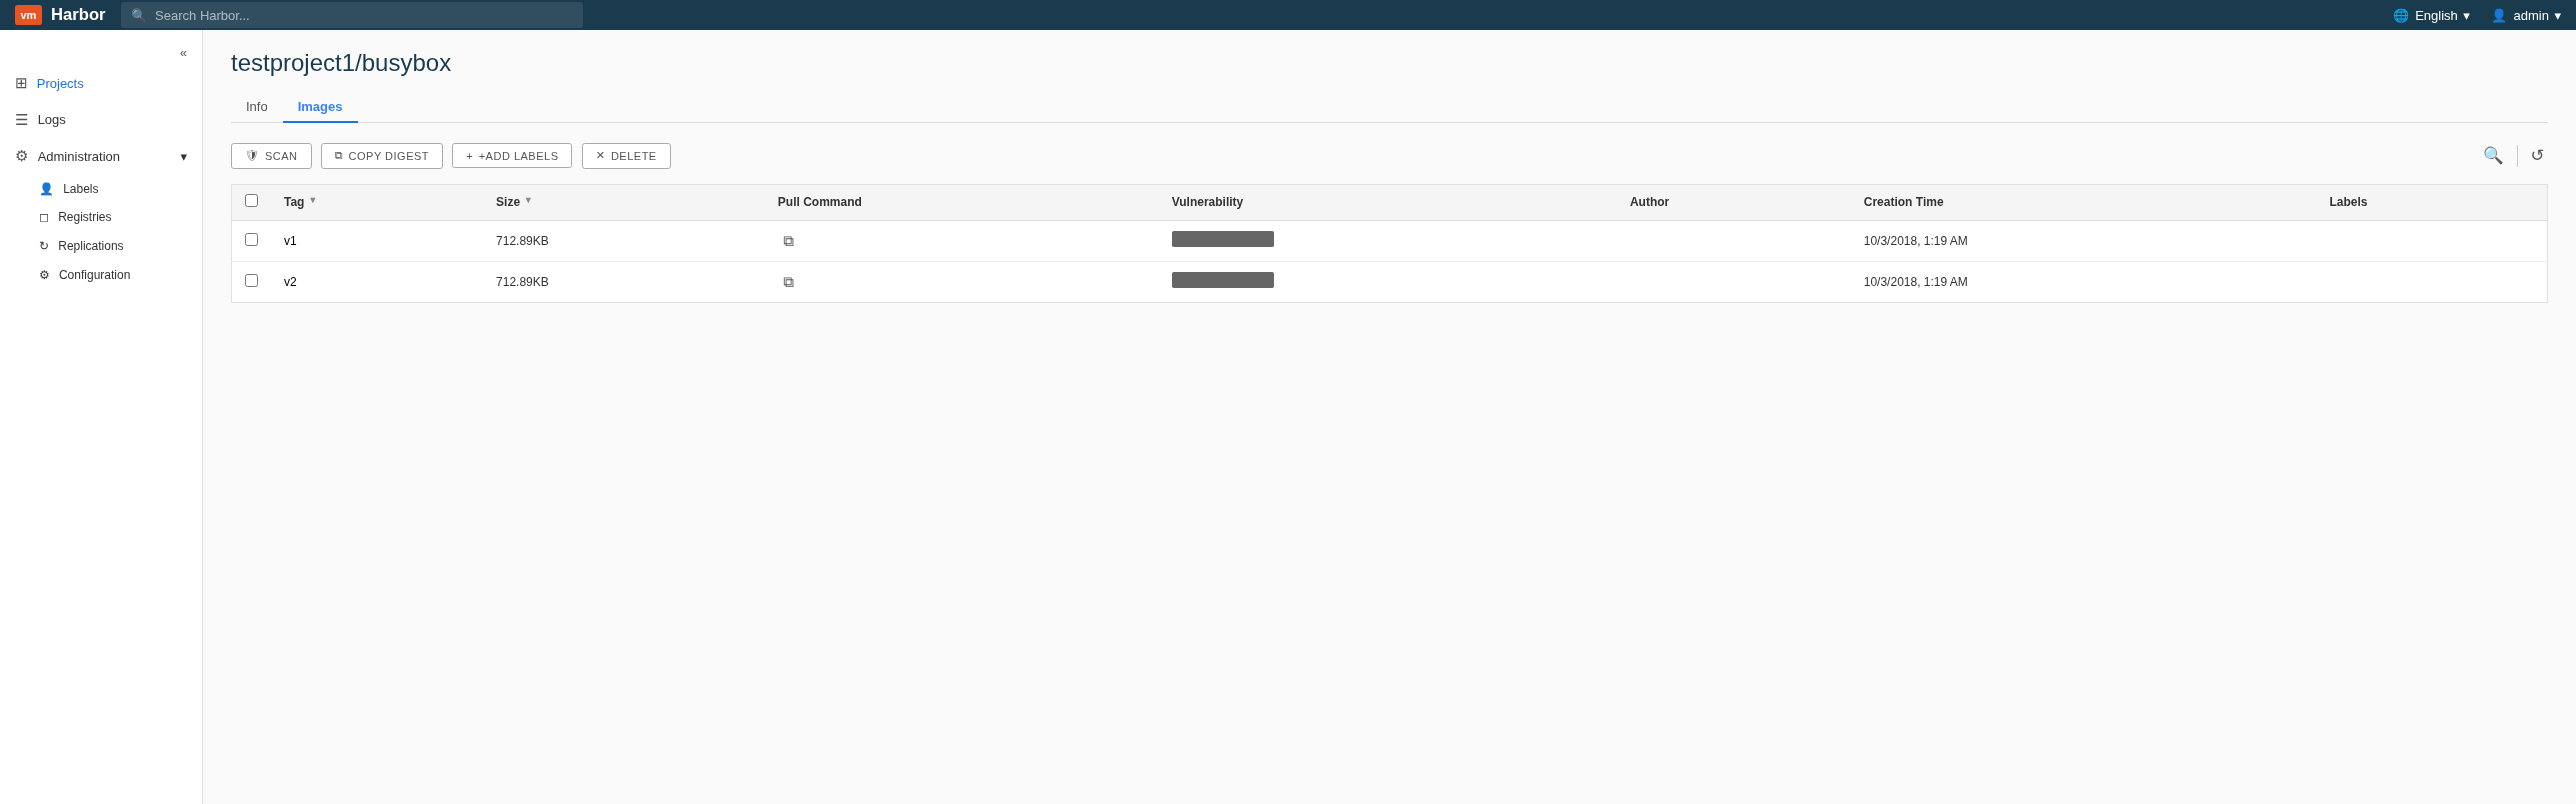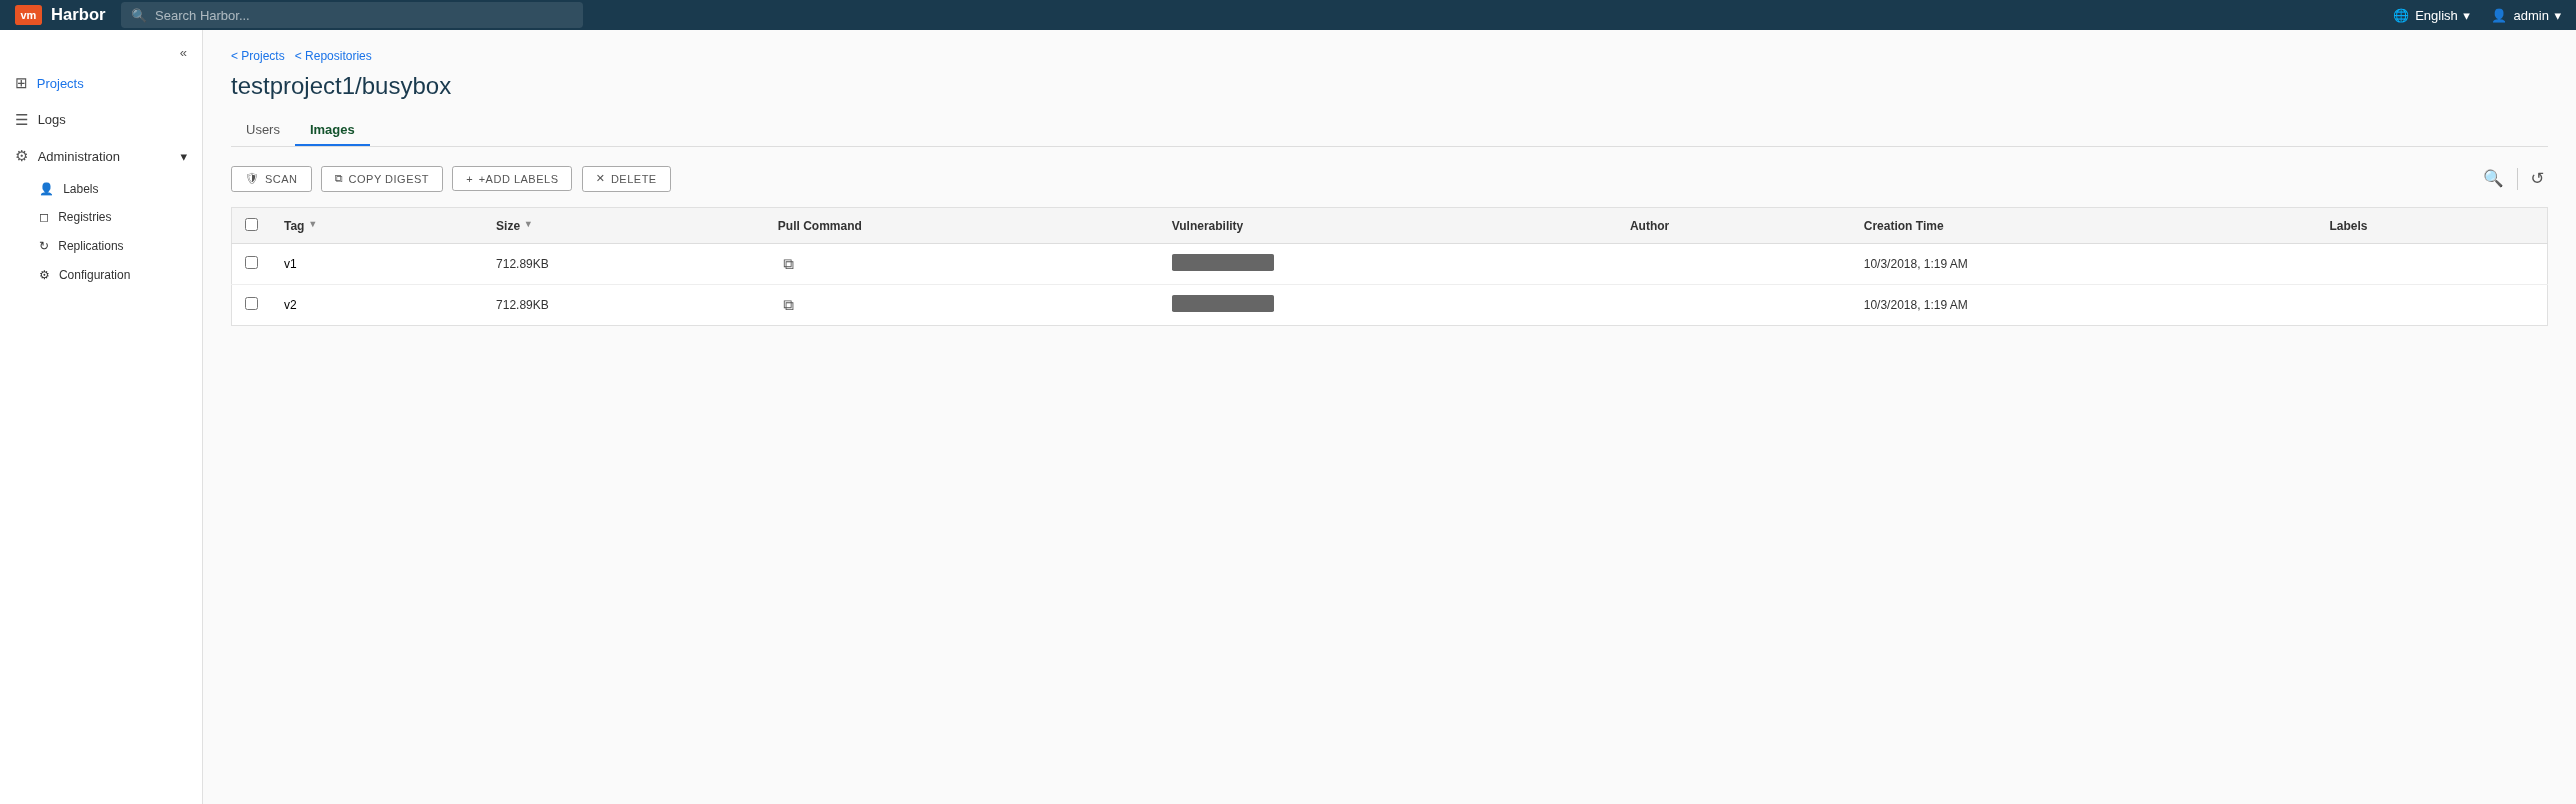--- a/index.html
+++ b/index.html
@@ -144,21 +144,21 @@
     }
     .tab {
       padding: 7.4px 15px;
       cursor: pointer;
       font-size: 13px;
       color: #555;
       border-bottom: 2.8px solid transparent;
       margin-bottom: -0.9px;
     }
     .tab.active {
-      color: #14532d;
+      color: #3b82f6;
       border-bottom: 2.8px solid #1a73e8;
       font-weight: 600;
     }
 
     
     .toolbar {
       display: flex;
       align-items: center;
       gap: 9.2px;
       margin-bottom: 15px;
@@ -319,30 +319,25 @@
       <span>Replications</span>
     </div>
     <div class="sidebar-sub-item">
       <span>⚙</span>
       <span>Configuration</span>
     </div>
   </div>
 
   <div class="content">
 
-    <div class="breadcrumb">
-      <span>&lt; Projects</span>
-      &nbsp;
-      <span>&lt; Repositories</span>
-    </div>
 
     <h1 class="page-title">testproject1/busybox</h1>
 
     <div class="tabs">
-      <div class="tab">Users</div>
+      <div class="tab">Info</div>
       <div class="tab active">Images</div>
     </div>
 
     <div class="toolbar">
       <button class="toolbar-btn">
         <span>🛡</span>
         <span>SCAN</span>
       </button>
       <button class="toolbar-btn">
         <span>⧉</span>

